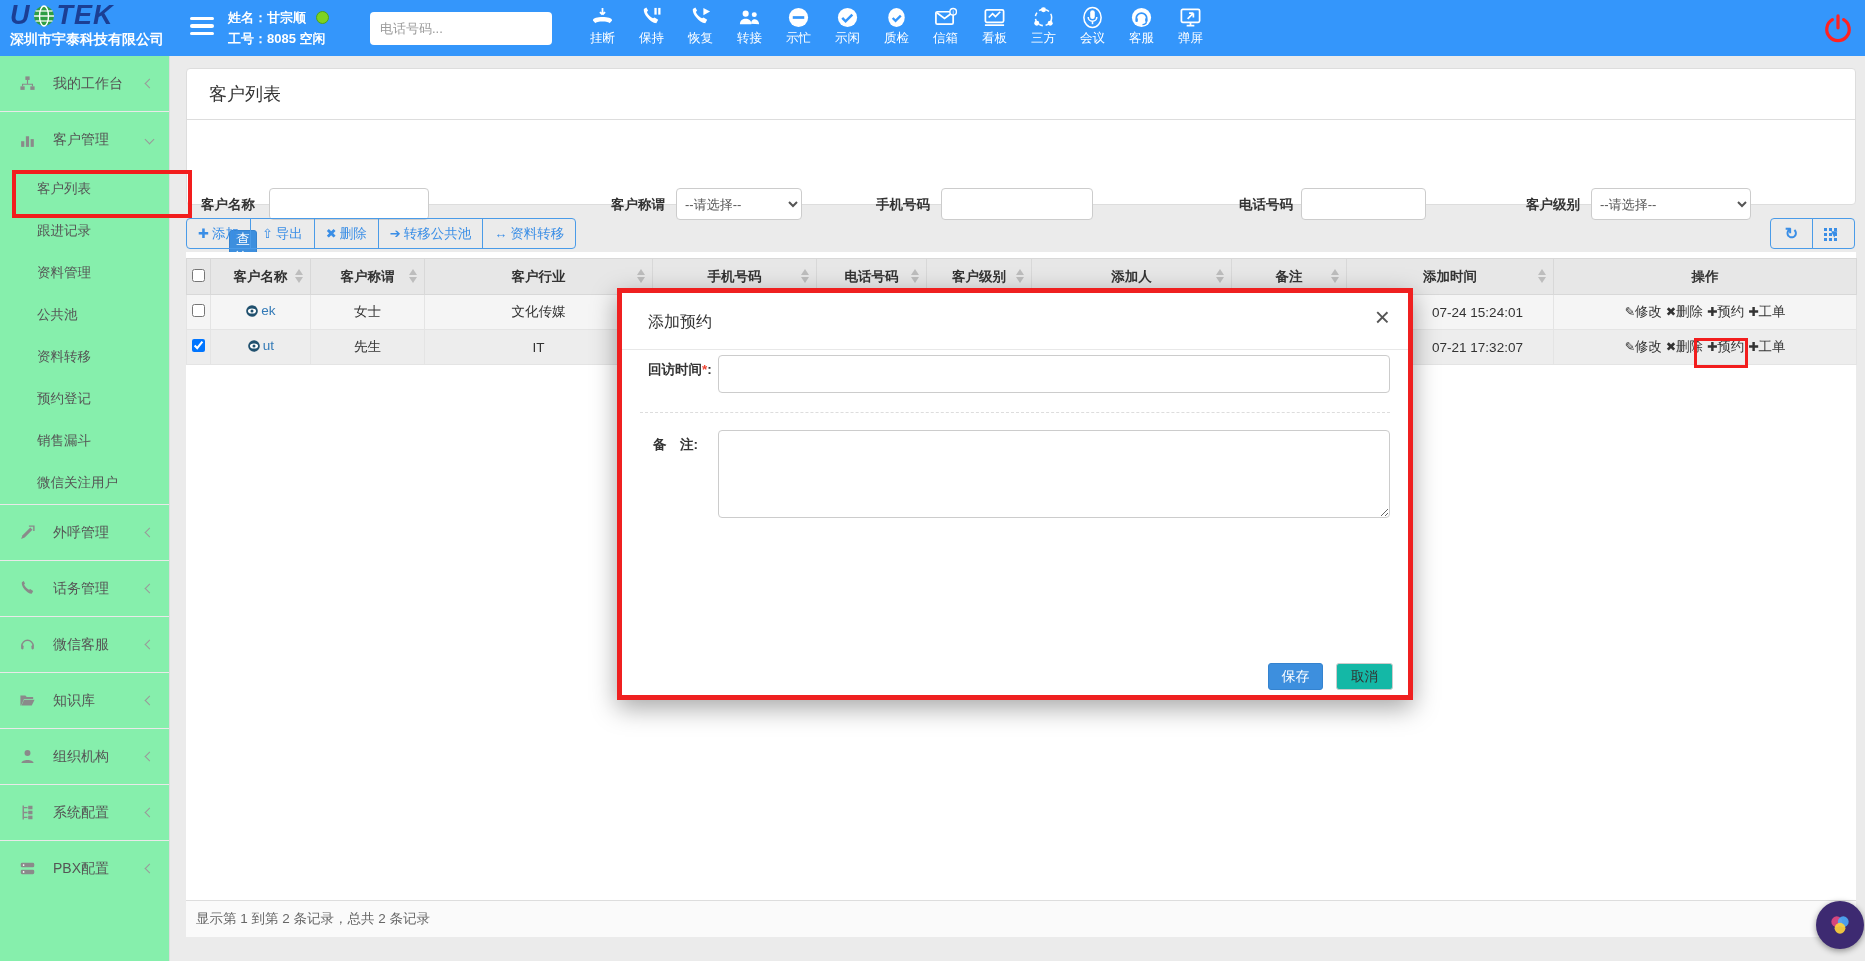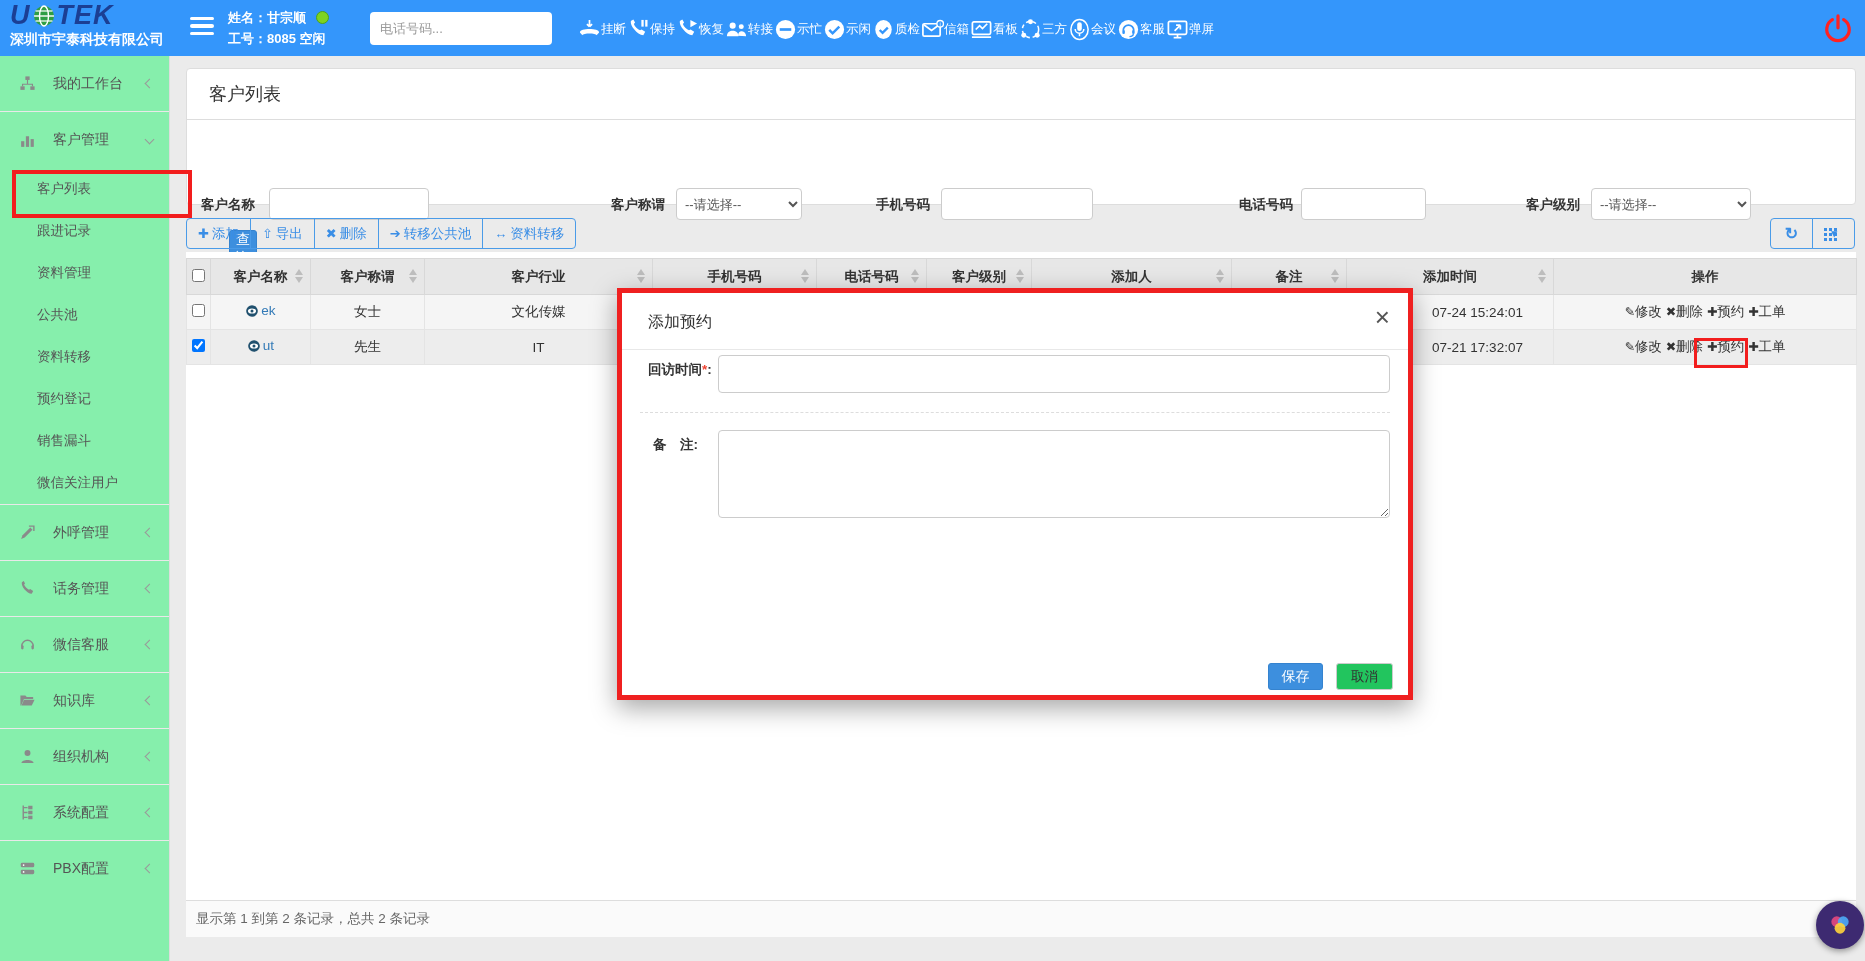--- a/index.html
+++ b/index.html
@@ -13,21 +13,21 @@
   .brand-top { font-size:27px; font-weight:bold; font-style:italic; color:#1b3f94; letter-spacing:1px; display:flex; align-items:center; }
   .brand-sub { font-size:14px; font-weight:bold; color:#fff; margin-top:1px; }
   .burger { position:absolute; left:190px; top:17px; width:24px; height:20px; cursor:pointer; }
   .burger i { display:block; height:3.4px; background:#fff; border-radius:2px; margin-bottom:4px; }
   .who { position:absolute; left:228px; top:7px; font-size:13px; line-height:21px; font-weight:bold; }
   .dot { display:inline-block; width:13px; height:13px; border-radius:50%; background:#7ed321; border:1px solid #4ea318; vertical-align:-2px; margin-left:10px; }
   .dialbox { position:absolute; left:370px; top:12px; width:182px; height:33px; background:#fff; border-radius:4px; display:flex; overflow:hidden; }
   .dialbox input { flex:1; border:none; outline:none; padding:0 10px; font-size:13px; color:#333; }
   .dialbox input::placeholder { color:#9a9a9a; }
   .callstrip { position:absolute; left:578px; top:5px; display:flex; }
-  .tb-item { width:49px; height:47px; display:flex; flex-direction:row; align-items:center; justify-content:flex-start; cursor:pointer; }
+  .tb-item { width:49px; height:47px; display:flex; flex-direction:column; align-items:center; justify-content:flex-start; cursor:pointer; }
   .tb-item svg { height:23px; margin-top:1px; }
   .tb-item .lb { font-size:12.5px; margin-top:1px; white-space:nowrap; }
   .power { position:absolute; right:12px; top:14px; width:30px; height:30px; cursor:pointer; }
 
   
   .sidebar { position:absolute; left:0; top:56px; width:170px; height:905px; background:#86efac; border-right:1px solid #ddd; z-index:5; }
   .s-item { height:56px; display:flex; align-items:center; padding-left:18px; position:relative; cursor:pointer; color:#555; }
   .s-item .ic { width:18px; height:18px; margin-right:17px; display:flex; align-items:center; justify-content:center; }
   .s-item .tx { font-size:14px; }
   .s-item.bt { border-top:1px solid #e9e9e9; }
@@ -77,21 +77,21 @@
   .modal { position:absolute; left:617px; top:288px; width:796px; height:412px; background:#fff; border:5px solid #ef2020; box-shadow:0 8px 24px rgba(0,0,0,.35); z-index:40; }
   .m-head { height:57px; border-bottom:1px solid #e8e8e8; position:relative; }
   .m-title { position:absolute; left:26px; top:19px; font-size:16px; color:#333; }
   .m-close { position:absolute; right:18px; top:11px; font-size:26px; color:#555; cursor:pointer; line-height:1; font-weight:300; }
   .m-label { position:absolute; font-size:13.5px; color:#333; font-weight:bold; }
   .req { color:#e43; }
   .m-input { position:absolute; left:96px; top:62px; width:672px; height:38px; border:1px solid #ccc; border-radius:4px; outline:none; padding:0 10px; font-size:13px; }
   .m-dash { position:absolute; left:18px; right:18px; top:119px; border-top:1px dashed #ddd; }
   .m-textarea { position:absolute; left:96px; top:137px; width:672px; height:88px; border:1px solid #ccc; border-radius:4px; outline:none; padding:8px 10px; font-size:13px; resize:both; font-family:inherit; }
   .m-save { position:absolute; left:646px; top:370px; width:55px; height:27px; }
-  .m-cancel { position:absolute; left:714px; top:370px; width:57px; height:27px; background:#22c55e; border:1px solid #ccc; border-radius:3px; font-size:13.5px; color:#333; cursor:pointer; }
+  .m-cancel { position:absolute; left:714px; top:370px; width:57px; height:27px; background:#14b8a6; border:1px solid #ccc; border-radius:3px; font-size:13.5px; color:#333; cursor:pointer; }
 
   
   .ann { position:absolute; border:4px solid #f21d1d; z-index:50; pointer-events:none; }
   #ann-sidebar { left:12px; top:170px; width:180px; height:48px; }
   #ann-action { left:1694px; top:338px; width:54px; height:30px; border-width:3px; z-index:20; }
 
   .float-widget { position:absolute; left:1816px; top:901px; width:48px; height:48px; border-radius:50%; background:#3d2a71; z-index:60; display:flex; align-items:center; justify-content:center; cursor:pointer; box-shadow:0 2px 6px rgba(0,0,0,.4); }
 </style>
 </head>
 <body>

